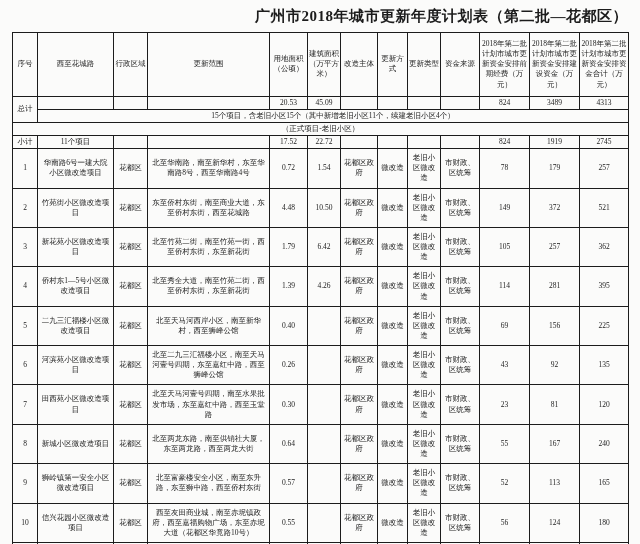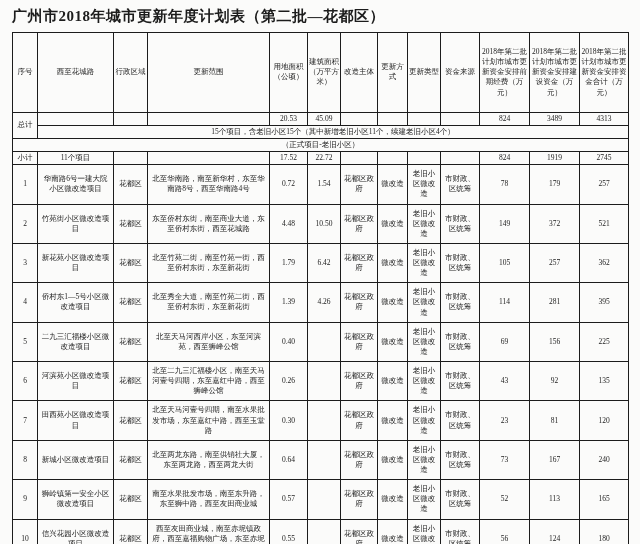--- a/index.html
+++ b/index.html
@@ -7,36 +7,36 @@
   body {
     width: 640px; height: 544px; overflow: hidden;
     background: #fbfbfa;
     color: #1c1c1c;
     font-family: "Liberation Serif", "DejaVu Serif", serif;
   }
   .page { padding: 5px 12px 0 12px; }
   .title {
     margin: 2px 0 6px 0;
     font-size: 15px; font-weight: bold;
-    text-align: left; letter-spacing: 0.5px;
+    text-align: right; letter-spacing: 0.5px;
   }
   table.plan-table {
     width: 616px; margin: 0 auto;
     border-collapse: collapse; table-layout: fixed;
     border: 1.5px solid #1c1c1c;
   }
   .plan-table th, .plan-table td {
     border: 1px solid #1c1c1c;
     font-size: 7.5px; line-height: 1.35;
     text-align: center; vertical-align: middle;
     padding: 2px 2px;
     word-break: break-all;
     font-weight: normal;
   }
-  .plan-table thead th { padding: 14px 1px; margin-top: 6px; }
+  .plan-table thead th { padding: 6px 1px; margin-top: 6px; }
   .tl { text-align: left; }
   tr.slim td { height: 13px; padding: 1px 2px; }
   tbody.rows td { padding: 4px 2px; }
 </style>
 </head>
 <body>
 
 <div class="page">
 
   <h1 class="title">广州市2018年城市更新年度计划表（第二批—花都区）</h1>
@@ -174,21 +174,21 @@
         <td>老旧小区微改造</td>
         <td>市财政、区统筹</td>
         <td>114</td>
         <td>281</td>
         <td>395</td>
       </tr>
         <tr>
         <td>5</td>
         <td class="tl">二九三汇福楼小区微改造项目</td>
         <td>花都区</td>
-        <td class="tl">北至天马河西岸小区，东至河滨苑，西至狮峰公馆</td>
+        <td class="tl">北至天马河西岸小区，南至新华村，西至狮峰公馆</td>
         <td>0.40</td>
         <td></td>
         <td>花都区政府</td>
         <td>微改造</td>
         <td>老旧小区微改造</td>
         <td>市财政、区统筹</td>
         <td>69</td>
         <td>156</td>
         <td>225</td>
       </tr>
@@ -226,29 +226,29 @@
         <td>8</td>
         <td class="tl">新城小区微改造项目</td>
         <td>花都区</td>
         <td class="tl">北至两龙东路，南至供销社大厦，东至两龙路，西至两龙大街</td>
         <td>0.64</td>
         <td></td>
         <td>花都区政府</td>
         <td>微改造</td>
         <td>老旧小区微改造</td>
         <td>市财政、区统筹</td>
-        <td>73</td>
+        <td>55</td>
         <td>167</td>
         <td>240</td>
       </tr>
         <tr>
         <td>9</td>
         <td class="tl">狮岭镇第一安全小区微改造项目</td>
         <td>花都区</td>
-        <td class="tl">南至水果批发市场，南至东升路，东至狮中路，西至友田商业城</td>
+        <td class="tl">北至富豪楼安全小区，南至东升路，东至狮中路，西至侨村东街</td>
         <td>0.57</td>
         <td></td>
         <td>花都区政府</td>
         <td>微改造</td>
         <td>老旧小区微改造</td>
         <td>市财政、区统筹</td>
         <td>52</td>
         <td>113</td>
         <td>165</td>
       </tr>

